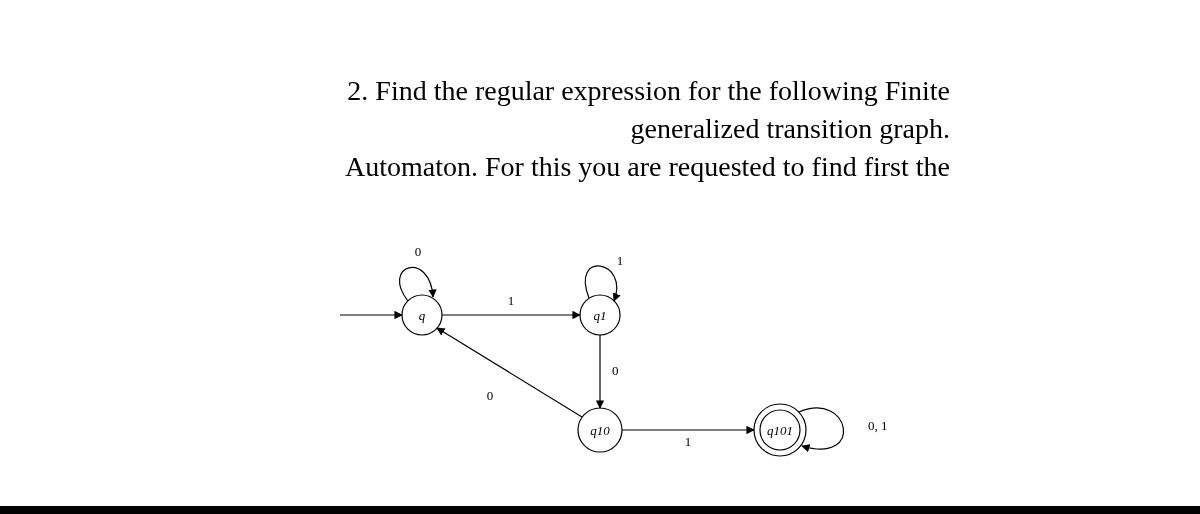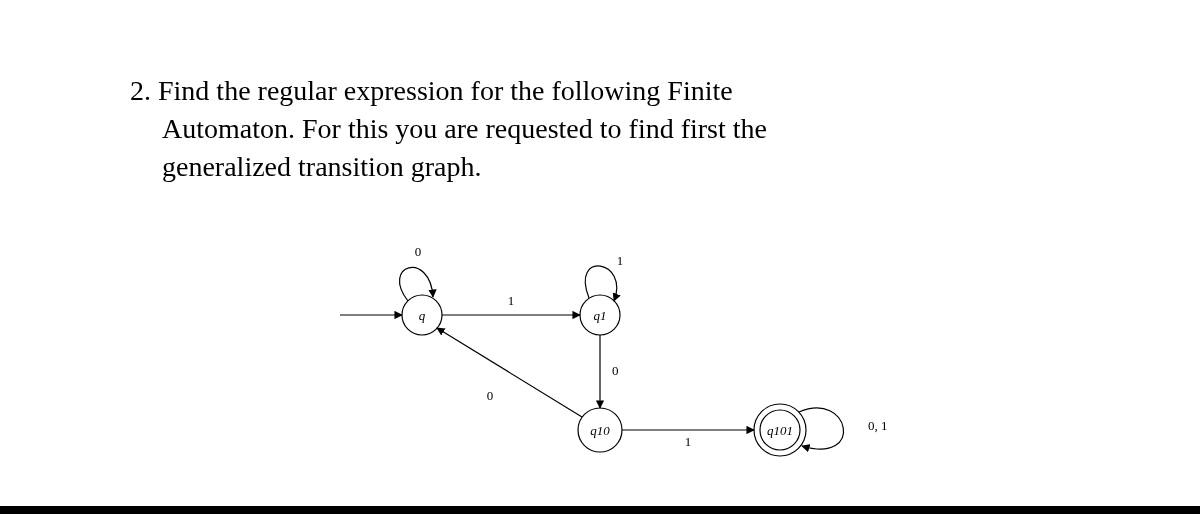--- a/index.html
+++ b/index.html
@@ -1,37 +1,37 @@
 <!DOCTYPE html>
 <html><head>
 <meta charset="utf-8">
 <style>
   * { box-sizing: border-box; margin: 0; padding: 0; }
   html, body { width: 1200px; height: 514px; background: #ffffff; font-family: "Times New Roman", Times, serif; color: #000; }
   .page { position: relative; width: 1200px; height: 514px; }
-  .problem-text { position: absolute; left: 130px; top: 72px; width: 820px; font-size: 28px; line-height: 1.35; }
+  .problem-text { position: absolute; left: 130px; top: 72px; width: 820px; font-size: 28px; line-height: 1.35; text-align: right; }
   .problem-text .num { display: inline; }
   .problem-text .body { display: inline; }
   .problem-text .rest { display: block; padding-left: 32px; }
   .diagram { position: absolute; left: 310px; top: 230px; width: 640px; height: 260px; }
   .diagram svg { width: 100%; height: 100%; overflow: visible; }
   .state-label { font-family: "Times New Roman", Times, serif; font-size: 13px; font-style: italic; }
   .edge-label { font-family: "Times New Roman", Times, serif; font-size: 13px; }
   .bottom-bar { position: absolute; left: 0; bottom: 0; width: 1200px; height: 8px; background: #000; }
 </style>
 </head>
 <body>
 
 <div class="page">
 
   <div class="problem-text">
     <span class="num">2.</span>
     <span class="body">Find the regular expression for the following Finite</span>
+    <span class="rest">generalized transition graph.</span>
     <span class="rest">Automaton. For this you are requested to find first the</span>
-    <span class="rest">generalized transition graph.</span>
   </div>
 
   <div class="diagram">
     <svg viewBox="0 0 640 260">
       <defs>
         <marker id="arrow" viewBox="0 0 10 10" refX="9" refY="5" markerWidth="7" markerHeight="7" orient="auto-start-reverse">
           <path d="M 0 0 L 10 5 L 0 10 z" fill="#000"></path>
         </marker>
       </defs>
 

